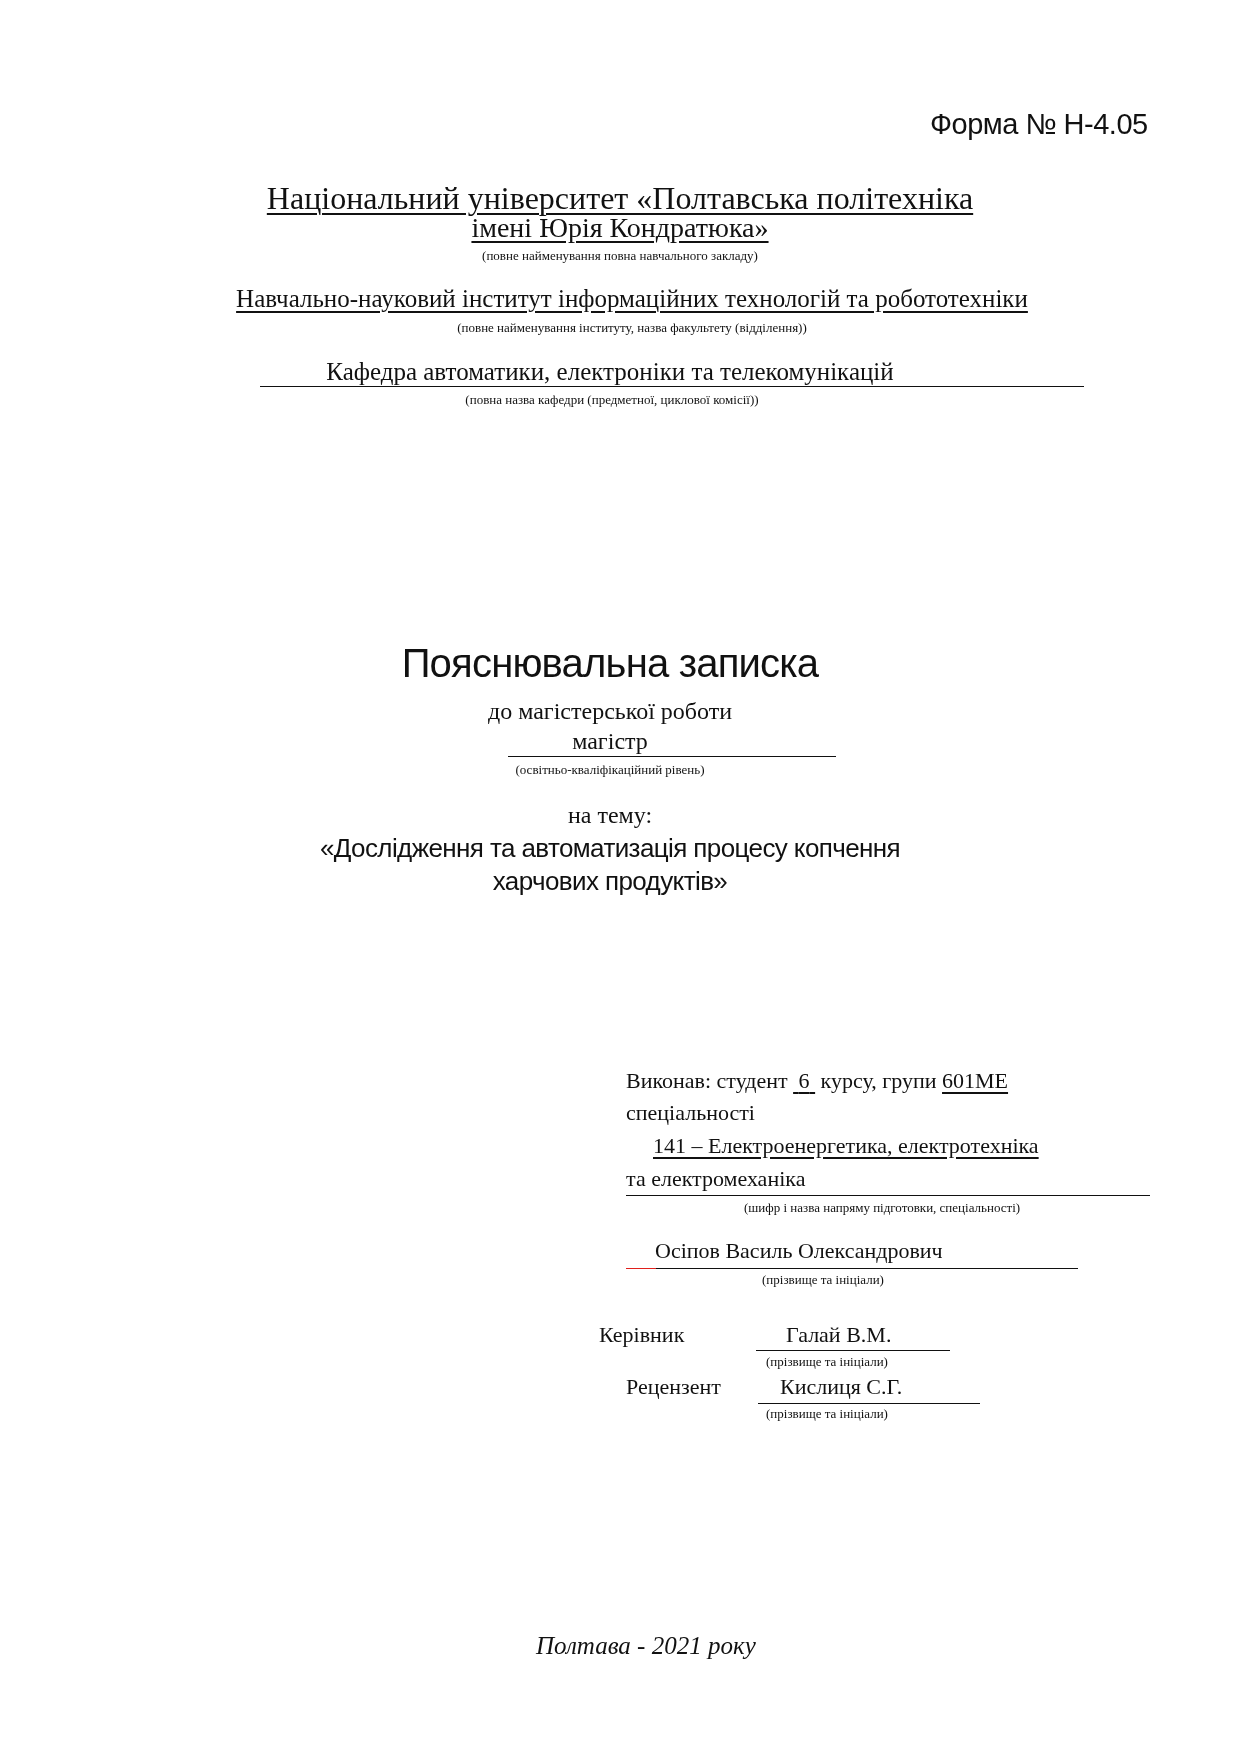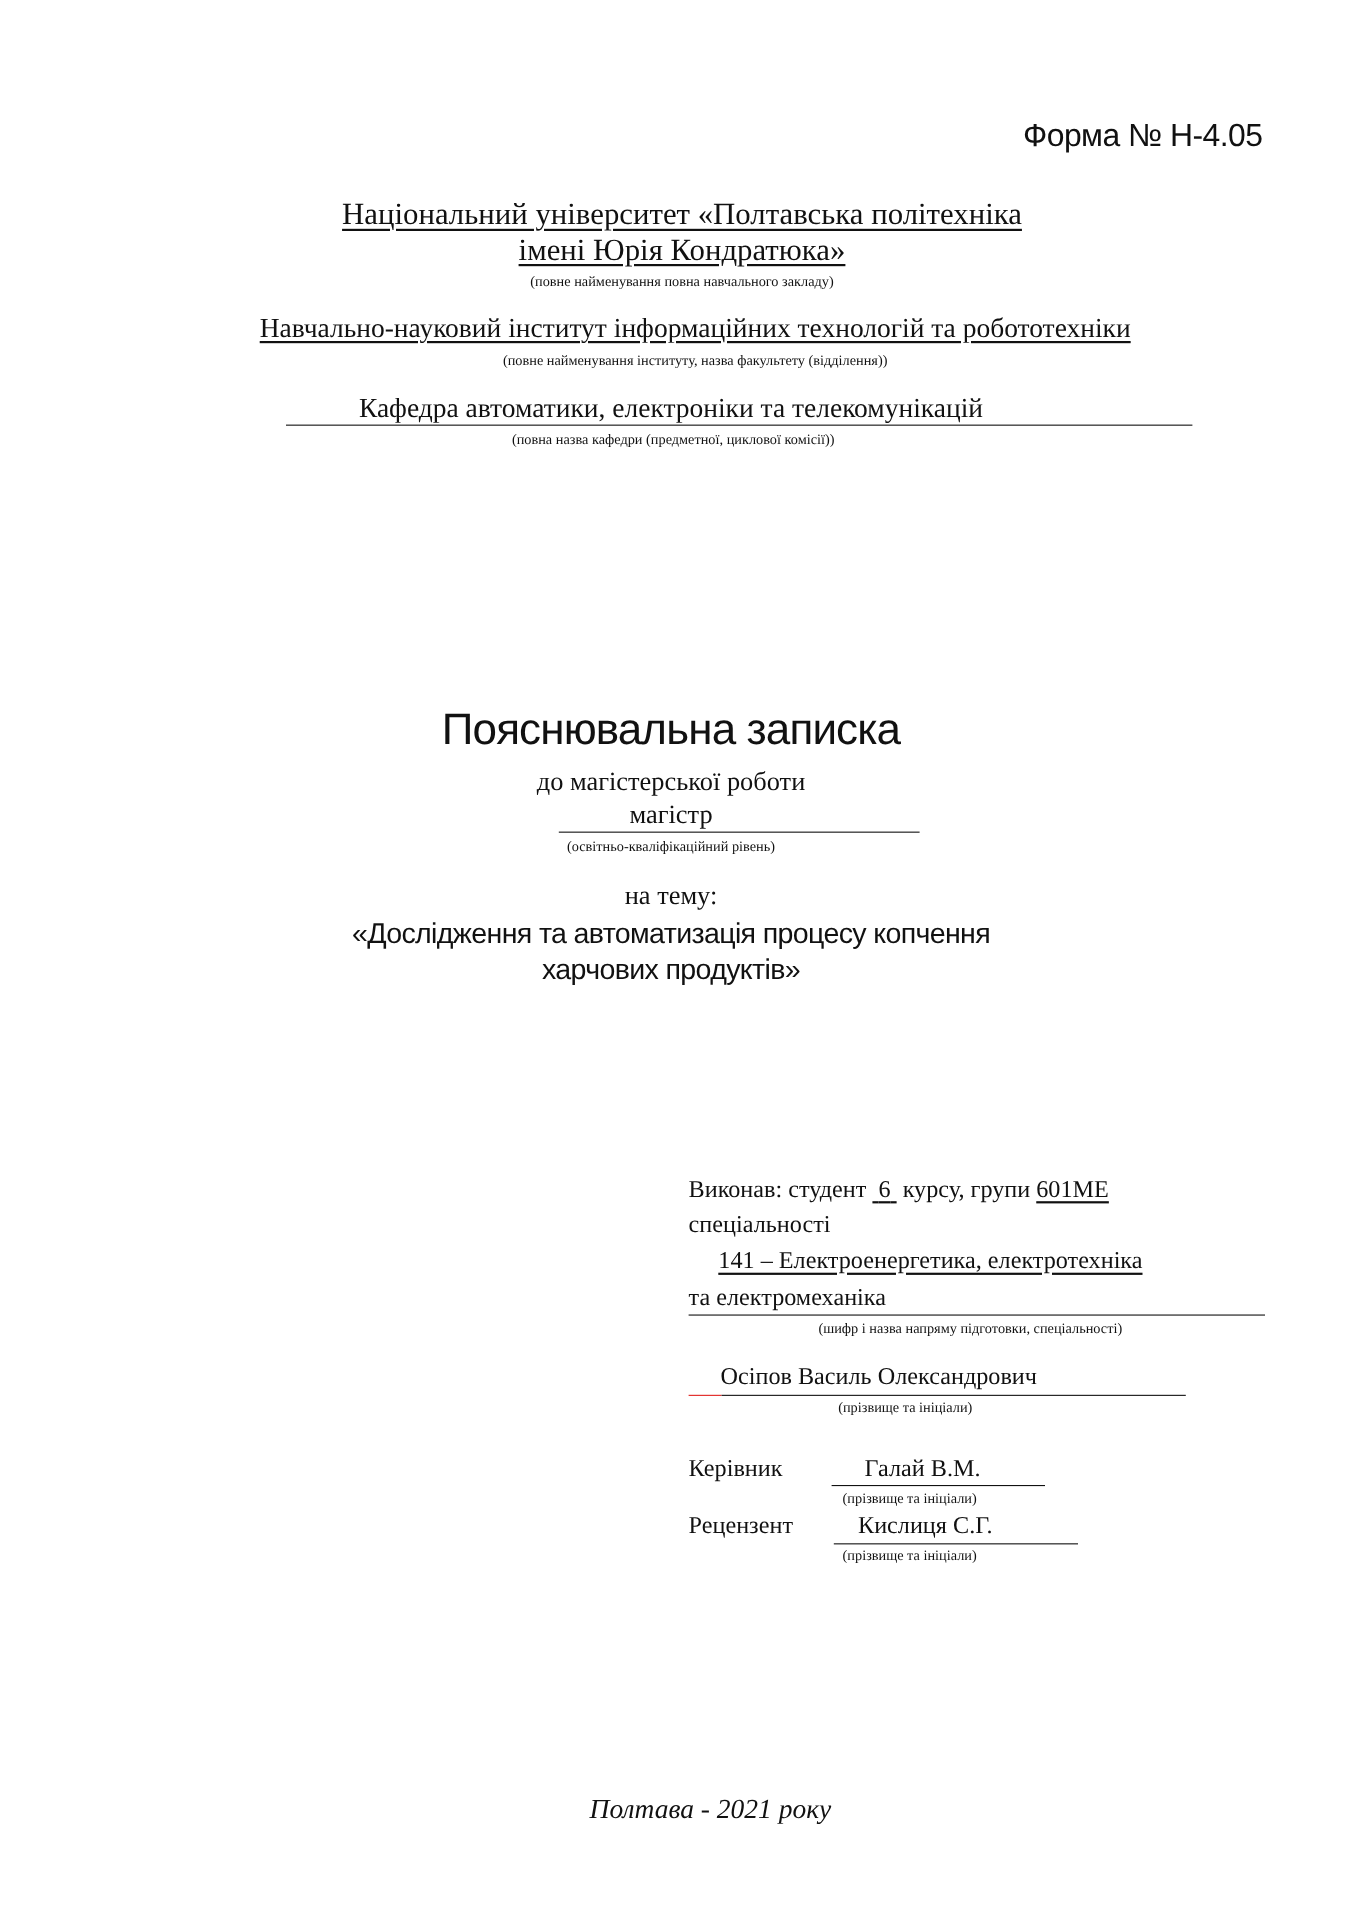--- a/index.html
+++ b/index.html
@@ -12,21 +12,21 @@
   .cap { font-size: 13px; }
   .line { position: absolute; height: 0; border-top: 1.6px solid #111; }
   .red { border-top-color: #e0201c; }
   .field { font-size: 22px; }
 </style>
 </head>
 <body>
 
 <div class="abs sans" style="left:930px; top:108px; font-size:29px; letter-spacing:-0.5px;">Форма № Н-4.05</div>
 
-<div class="abs serif center u" style="top:180px; font-size:28px;">Національний університет «Полтавська політехніка</div>
+<div class="abs serif center u" style="top:180px; font-size:32px;">Національний університет «Полтавська політехніка</div>
 <div class="abs serif center u" style="top:212px; font-size:28px;">імені Юрія Кондратюка»</div>
 <div class="abs serif center cap" style="top:248px;">(повне найменування повна навчального закладу)</div>
 
 <div class="abs serif center u" style="top:285px; font-size:25px; left:12px;">Навчально-науковий інститут інформаційних технологій та робототехніки</div>
 <div class="abs serif center cap" style="top:320px; left:12px;">(повне найменування інституту, назва факультету (відділення))</div>
 
 <div class="abs serif center" style="top:358px; font-size:25px; left:-10px;">Кафедра автоматики, електроніки та телекомунікацій</div>
 <div class="line" style="left:260px; width:824px; top:386px;"></div>
 <div class="abs serif center cap" style="top:392px; left:-8px;">(повна назва кафедри (предметної,  циклової комісії))</div>
 
@@ -50,21 +50,21 @@
 <div class="abs serif field u" style="left:626px; top:1133px;margin-left:27px;">141 – Електроенергетика, електротехніка</div>
 <div class="abs serif field" style="left:626px; top:1166px;">та електромеханіка</div>
 <div class="line" style="left:626px; width:524px; top:1195px;"></div>
 <div class="abs serif cap" style="left:744px; top:1200px;">(шифр і назва напряму підготовки, спеціальності)</div>
 
 <div class="abs serif field" style="left:655px; top:1238px;">Осіпов Василь Олександрович</div>
 <div class="line red" style="left:626px; width:30px; top:1268px;"></div>
 <div class="line" style="left:656px; width:422px; top:1268px;"></div>
 <div class="abs serif cap" style="left:762px; top:1272px;">(прізвище та ініціали)</div>
 
-<div class="abs serif field" style="left:626px; top:1322px;">Керівник</div>
+<div class="abs serif field" style="left:599px; top:1322px;">Керівник</div>
 <div class="abs serif field" style="left:786px; top:1322px;">Галай В.М.</div>
 <div class="line" style="left:756px; width:194px; top:1350px;"></div>
 <div class="abs serif cap" style="left:766px; top:1354px;">(прізвище та ініціали)</div>
 
 <div class="abs serif field" style="left:626px; top:1374px;">Рецензент</div>
 <div class="abs serif field" style="left:780px; top:1374px;">Кислиця С.Г.</div>
 <div class="line" style="left:758px; width:222px; top:1403px;"></div>
 <div class="abs serif cap" style="left:766px; top:1406px;">(прізвище та ініціали)</div>
 
 <div class="abs serif" style="left:536px; top:1632px; font-size:25px;font-style:italic;">Полтава - 2021 року</div>

